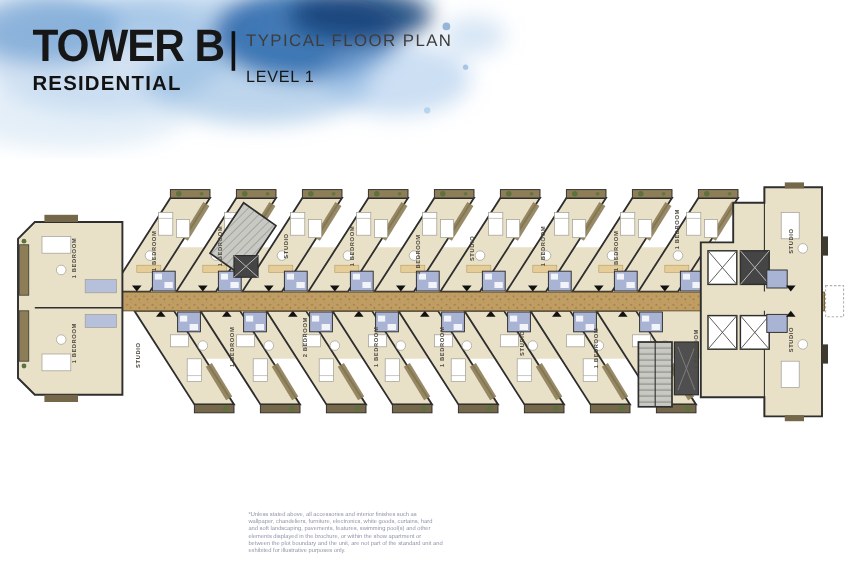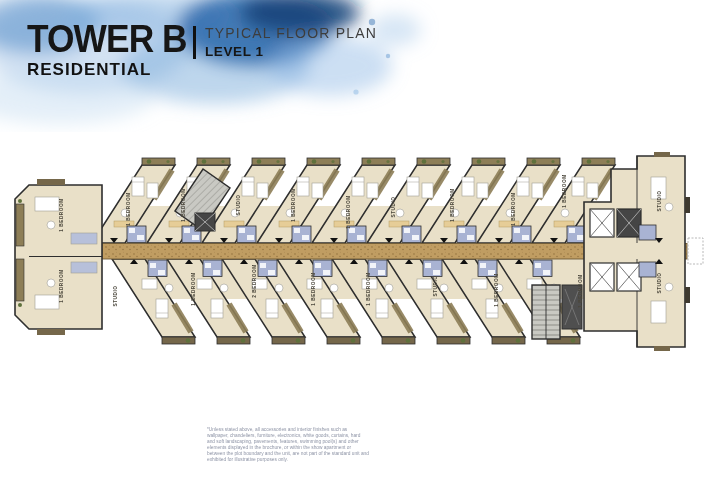--- a/index.html
+++ b/index.html
@@ -11,21 +11,21 @@
 
   .title-block{position:absolute;left:27px;top:20px;z-index:2;}
   .title-block h1{margin:0;font-size:38px;font-weight:800;letter-spacing:-1px;color:#161616;
        transform:scaleX(.93);transform-origin:left;line-height:1.0;}
   .subtitle{font-size:17px;font-weight:700;letter-spacing:1px;color:#121212;margin-top:2px;}
 
   .divider{position:absolute;left:193px;top:26px;width:3px;height:33px;background:#101010;z-index:2;}
 
   .plan-block{position:absolute;left:205px;top:25px;z-index:2;}
   .plan-type{font-size:14px;font-weight:400;letter-spacing:1.2px;color:#3d3d3d;text-align:center;}
-  .level{font-size:13.5px;font-weight:700;letter-spacing:.6px;color:#161616;margin-top:3px;}
+  .level{font-size:13.5px;font-weight:400;letter-spacing:.6px;color:#161616;margin-top:15px;}
 
   .plan-wrap{position:absolute;left:6px;top:132px;width:704px;height:252px;}
   .plan-wrap svg{display:block;width:704px;height:252px;}
 
   .unit-label{font-size:4.8px;font-weight:700;fill:#4b473c;letter-spacing:.5px;}
 
   .footnote{position:absolute;left:207px;top:427px;width:162px;
        font-size:4.8px;line-height:6px;color:#8e94a6;}
 </style>
 </head>

